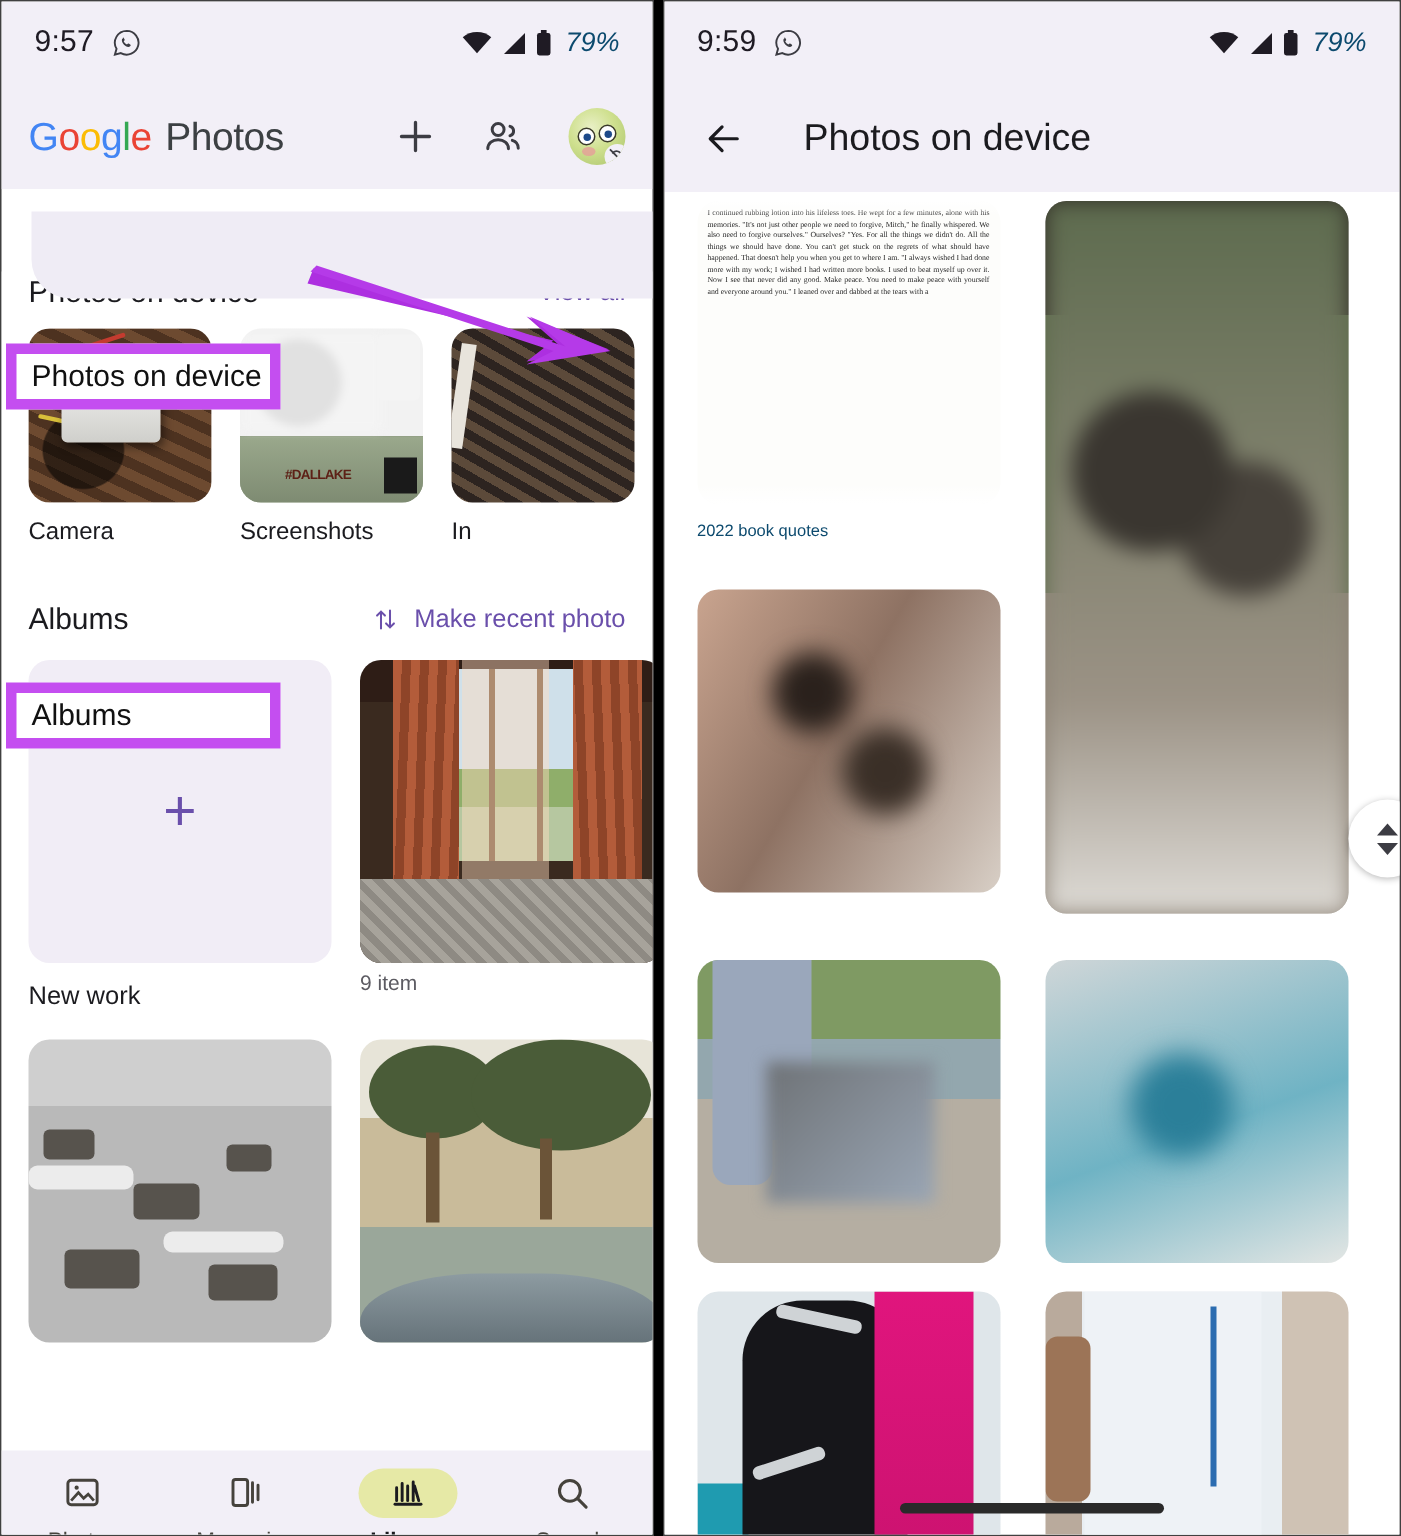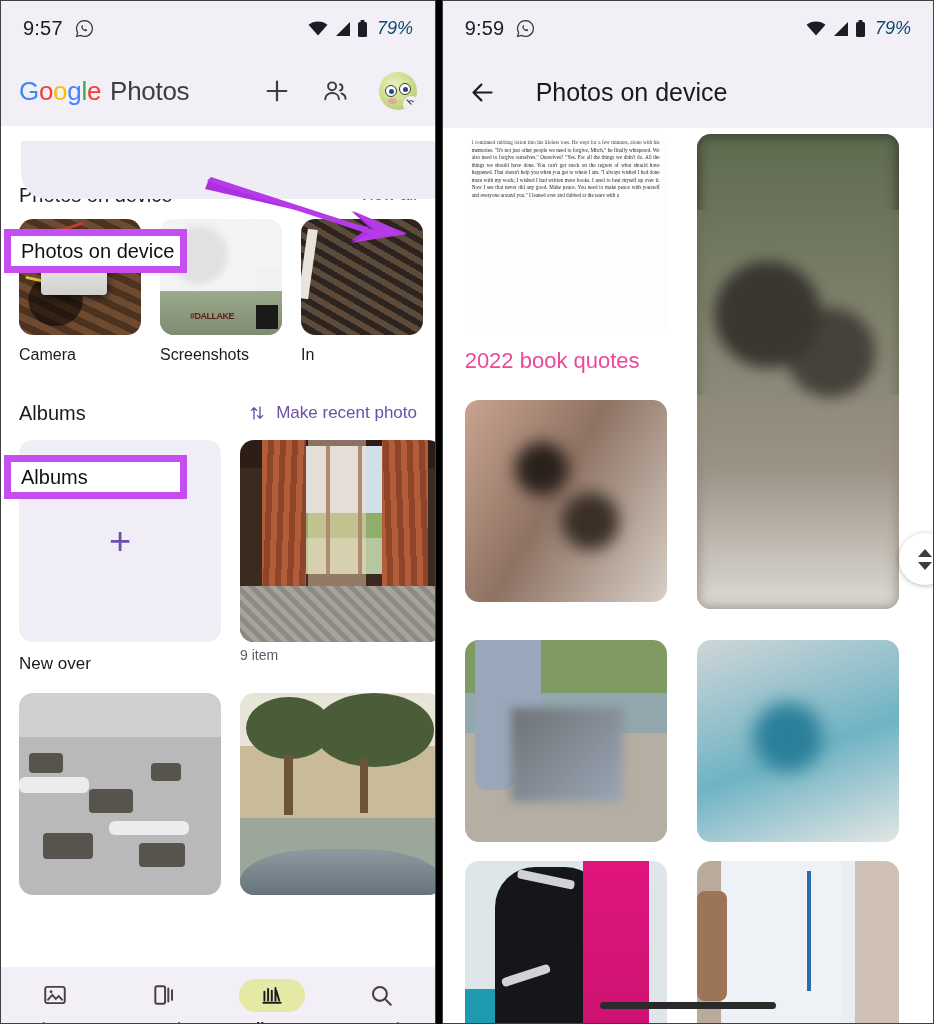--- a/index.html
+++ b/index.html
@@ -160,21 +160,21 @@
 
   
   .appbar-r{ height:72px; background:#f2eff7; display:flex; align-items:center;
              padding:0 26px; gap:40px; }
   .title-r{ font-size:25px; color:#1b1b1f; }
   .body-r{ position:relative; height:897px; background:#fff; overflow:hidden; }
   .grid-r{ display:grid; grid-template-columns:1fr 1fr; gap:19px; padding:6px 22px 0 22px; }
   .cell{ }
   .cell-thumb{ width:202px; height:202px; border-radius:14px; overflow:hidden;
                position:relative; background:#ddd; }
-  .cell-name{ margin-top:12px; font-size:22px; color:#ec4899; }
+  .cell-name{ margin-top:12px; font-size:11px; color:#0c4a6e; }
 
   .book{ background:#fdfdfb; padding:5px 7px; }
   .book p{ font-size:5.2px; line-height:1.45; color:#2a2a2a; text-align:justify;
            font-family:"Liberation Serif", serif; }
   .book .fade-t{ position:absolute; left:0; top:0; width:100%; height:10px;
        background:linear-gradient(#fff,rgba(255,255,255,0)); }
   .book .fade-b{ position:absolute; left:0; bottom:0; width:100%; height:14px;
        background:linear-gradient(rgba(255,255,255,0),#fff); }
 
   .tall{ grid-row:span 2; height:475px !important; }
@@ -355,21 +355,21 @@
 
       <div class="hl" style="left:3px; top:274px; width:183px; height:44px;">
         <span>Albums</span>
       </div>
 
       <div class="alb-grid">
         <div>
           <div class="alb-thumb alb-new">
             <span class="plus-big">+</span>
           </div>
-          <div class="alb-name">New over</div>
+          <div class="alb-name">New work</div>
         </div>
         <div>
           <div class="alb-thumb t-window">
             <div class="pane"></div>
             <div class="mull" style="left:86px;"></div>
             <div class="mull" style="left:118px;"></div>
             <div class="sheer"></div>
             <div class="curtL"></div>
               <div class="curtR"></div>
             <div class="floor"></div>

